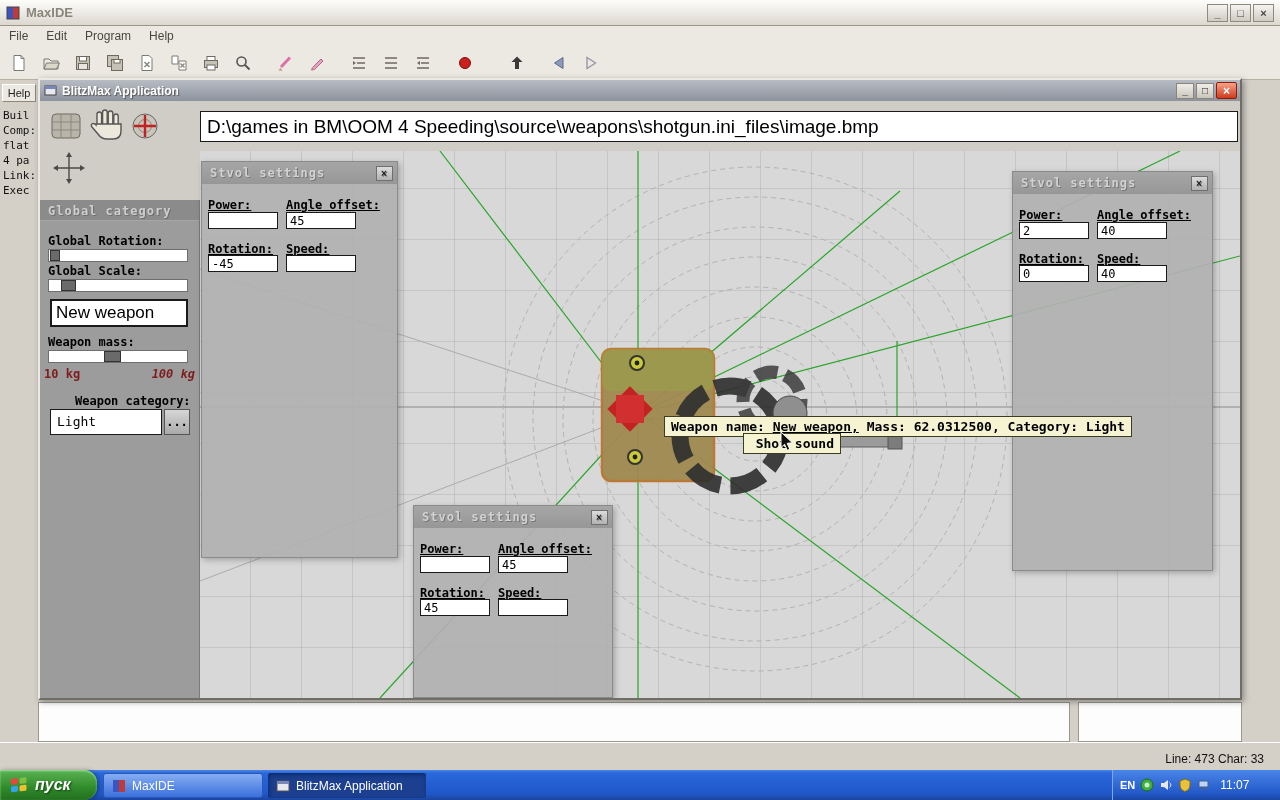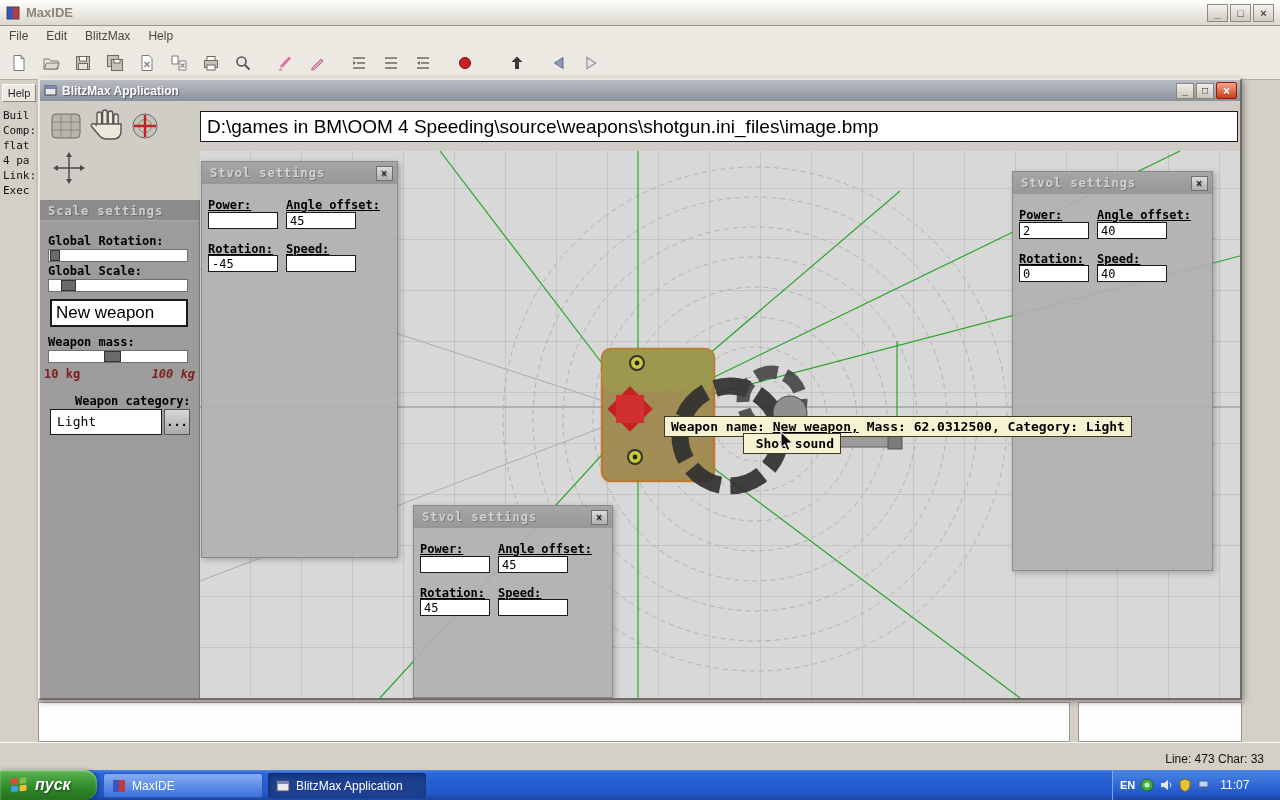--- a/index.html
+++ b/index.html
@@ -97,21 +97,21 @@
   <div class="mx-caption-btns">
     <div class="cap-btn">_</div>
     <div class="cap-btn">□</div>
     <div class="cap-btn">×</div>
   </div>
 </div>
 
 <div class="abs mx-menubar">
   <span class="menu-item">File</span>
   <span class="menu-item">Edit</span>
-  <span class="menu-item">BlitzMax</span>
+  <span class="menu-item">Program</span>
   <span class="menu-item">Help</span>
 </div>
 
 <div class="abs mx-toolbar">
   <div class="tb-btn">
       <svg width="18" height="18" viewBox="0 0 18 18">
         <path d="M4 1.5h7l3 3V16.5H4z" fill="#fff" stroke="#7a7a72"></path>
         <path d="M11 1.5v3h3" fill="none" stroke="#7a7a72"></path>
       </svg>
     </div>
@@ -276,21 +276,21 @@
     <div class="tool-icon" style="left:12px;top:50px;">
       <svg width="34" height="34" viewBox="0 0 34 34">
           <path d="M17 3v28M3 17h28" stroke="#4a4a4a" stroke-width="1.4"></path>
           <path d="M17 1l-3 5h6zM17 33l-3-5h6zM1 17l5-3v6zM33 17l-5-3v6z" fill="#4a4a4a"></path>
         </svg>
     </div>
 
     <input class="bm-pathbar" value="D:\games in BM\OOM 4 Speeding\source\weapons\shotgun.ini_files\image.bmp" style="">
 
     <div class="gpanel">
-      <div class="gpanel-head">Scale settings</div>
+      <div class="gpanel-head">Global category</div>
       <div class="glabel" style="left:8px;top:33px;">Global Rotation:</div>
       <div class="track" style="left:8px;top:48px;">
           <div class="thumb" style="left:1px;width:10px;"></div>
         </div>
       <div class="glabel" style="left:8px;top:63px;">Global Scale:</div>
       <div class="track" style="left:8px;top:78px;">
           <div class="thumb" style="left:12px;width:15px;"></div>
         </div>
       <input class="gname" value="New weapon" style="">
       <div class="glabel" style="left:8px;top:134px;">Weapon mass:</div>

